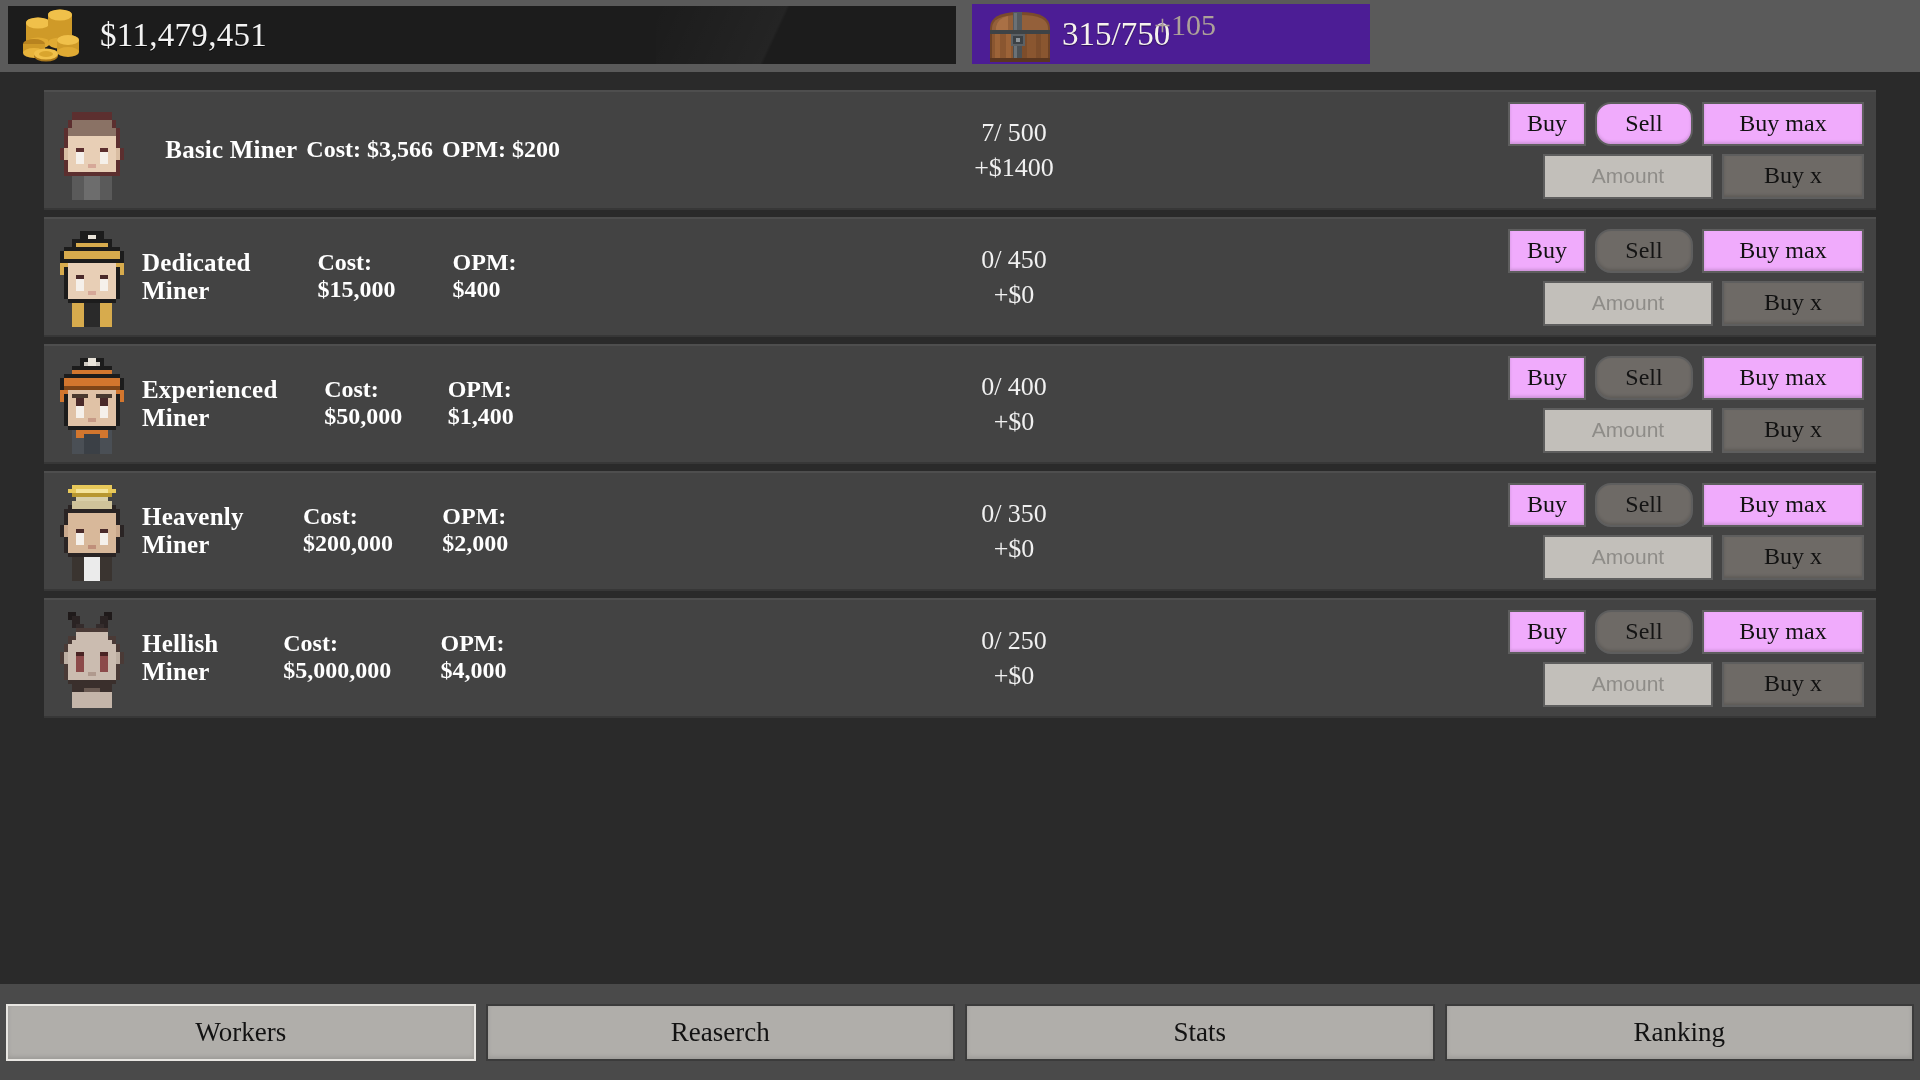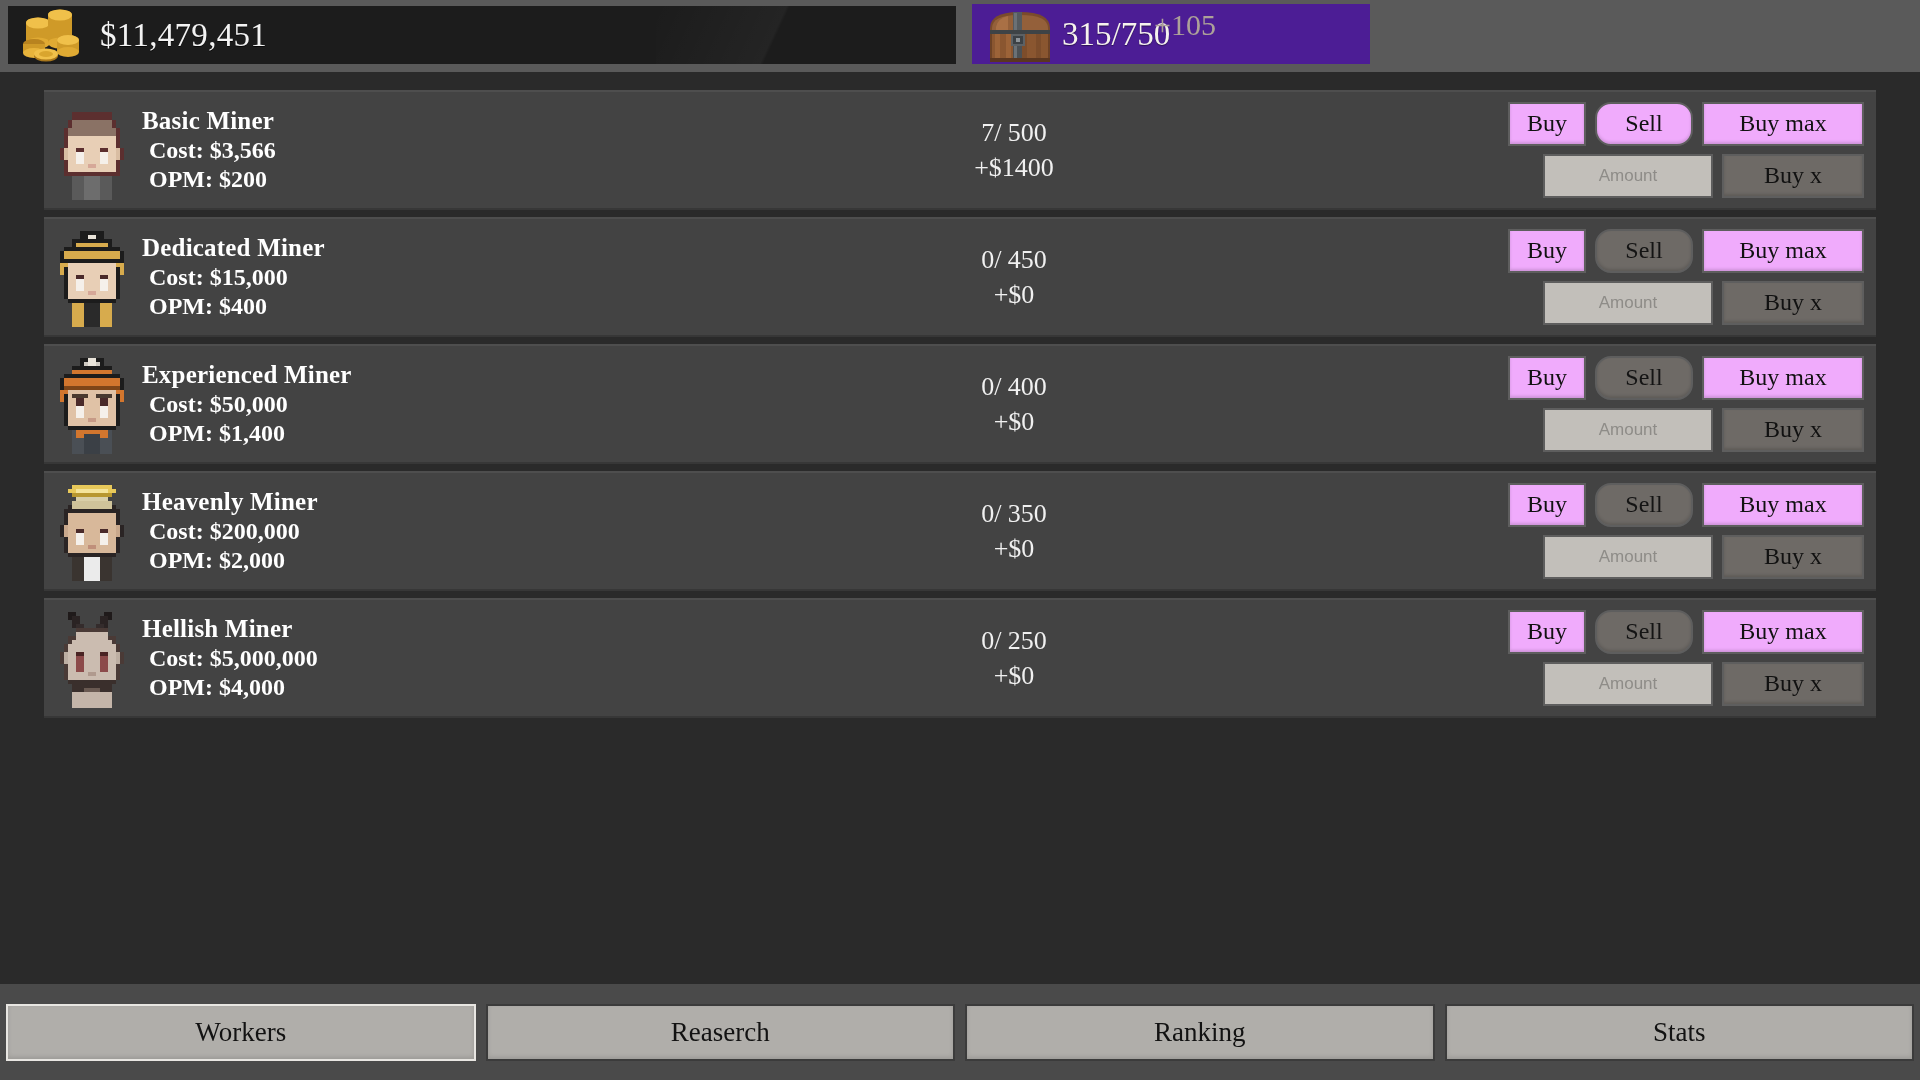--- a/index.html
+++ b/index.html
@@ -98,21 +98,20 @@
     align-items:flex-end;
     justify-content:center;
   }
   .avatar { image-rendering: pixelated; display:block; }
 
   .worker-info {
     flex:0 0 430px;
     padding-left:12px;
     color:#ffffff;
     display:flex;
-    flex-direction:column;
     justify-content:flex-end;
     gap:2px;
   }
   .worker-name { font-size:25px; font-weight:bold; letter-spacing:.2px; }
   .worker-cost { font-size:24px; font-weight:bold; padding-left:7px; }
   .worker-opm  { font-size:24px; font-weight:bold; padding-left:7px; }
 
   .worker-stats {
     flex:1 1 auto;
     display:flex;
@@ -153,21 +152,21 @@
   .btn-max   { width:162px; }
   .btn-dark  { background:#6e6a66; color:#141414; }
   .btn-buyx  { width:142px; background:#6e6a66; }
 
   .amount-input {
     width:170px;
     background:#c2bfba;
     border:2px solid #5e5e5e;
     color:#8e8c88;
     font-family:"Liberation Sans", sans-serif;
-    font-size:17px;
+    font-size:21px;
     padding:8px 10px 9px 10px;
     text-align:center;
     outline:none;
   }
   .amount-input::placeholder { color:#8e8c88; opacity:1; }
 
   
   .bottom-nav {
     flex:0 0 96px;
     background:#4a4a4a;
@@ -507,15 +506,15 @@
         <div class="btn btn-buyx">Buy x</div>
       </div>
     </div>
       </div>
     </div>
 </div>
 
 <div class="bottom-nav" id="bottom-nav">
     <div class="nav-tab active">Workers</div>
     <div class="nav-tab">Reaserch</div>
+    <div class="nav-tab">Stats</div>
     <div class="nav-tab">Ranking</div>
-    <div class="nav-tab">Stats</div>
   </div>
 
 </body></html>

